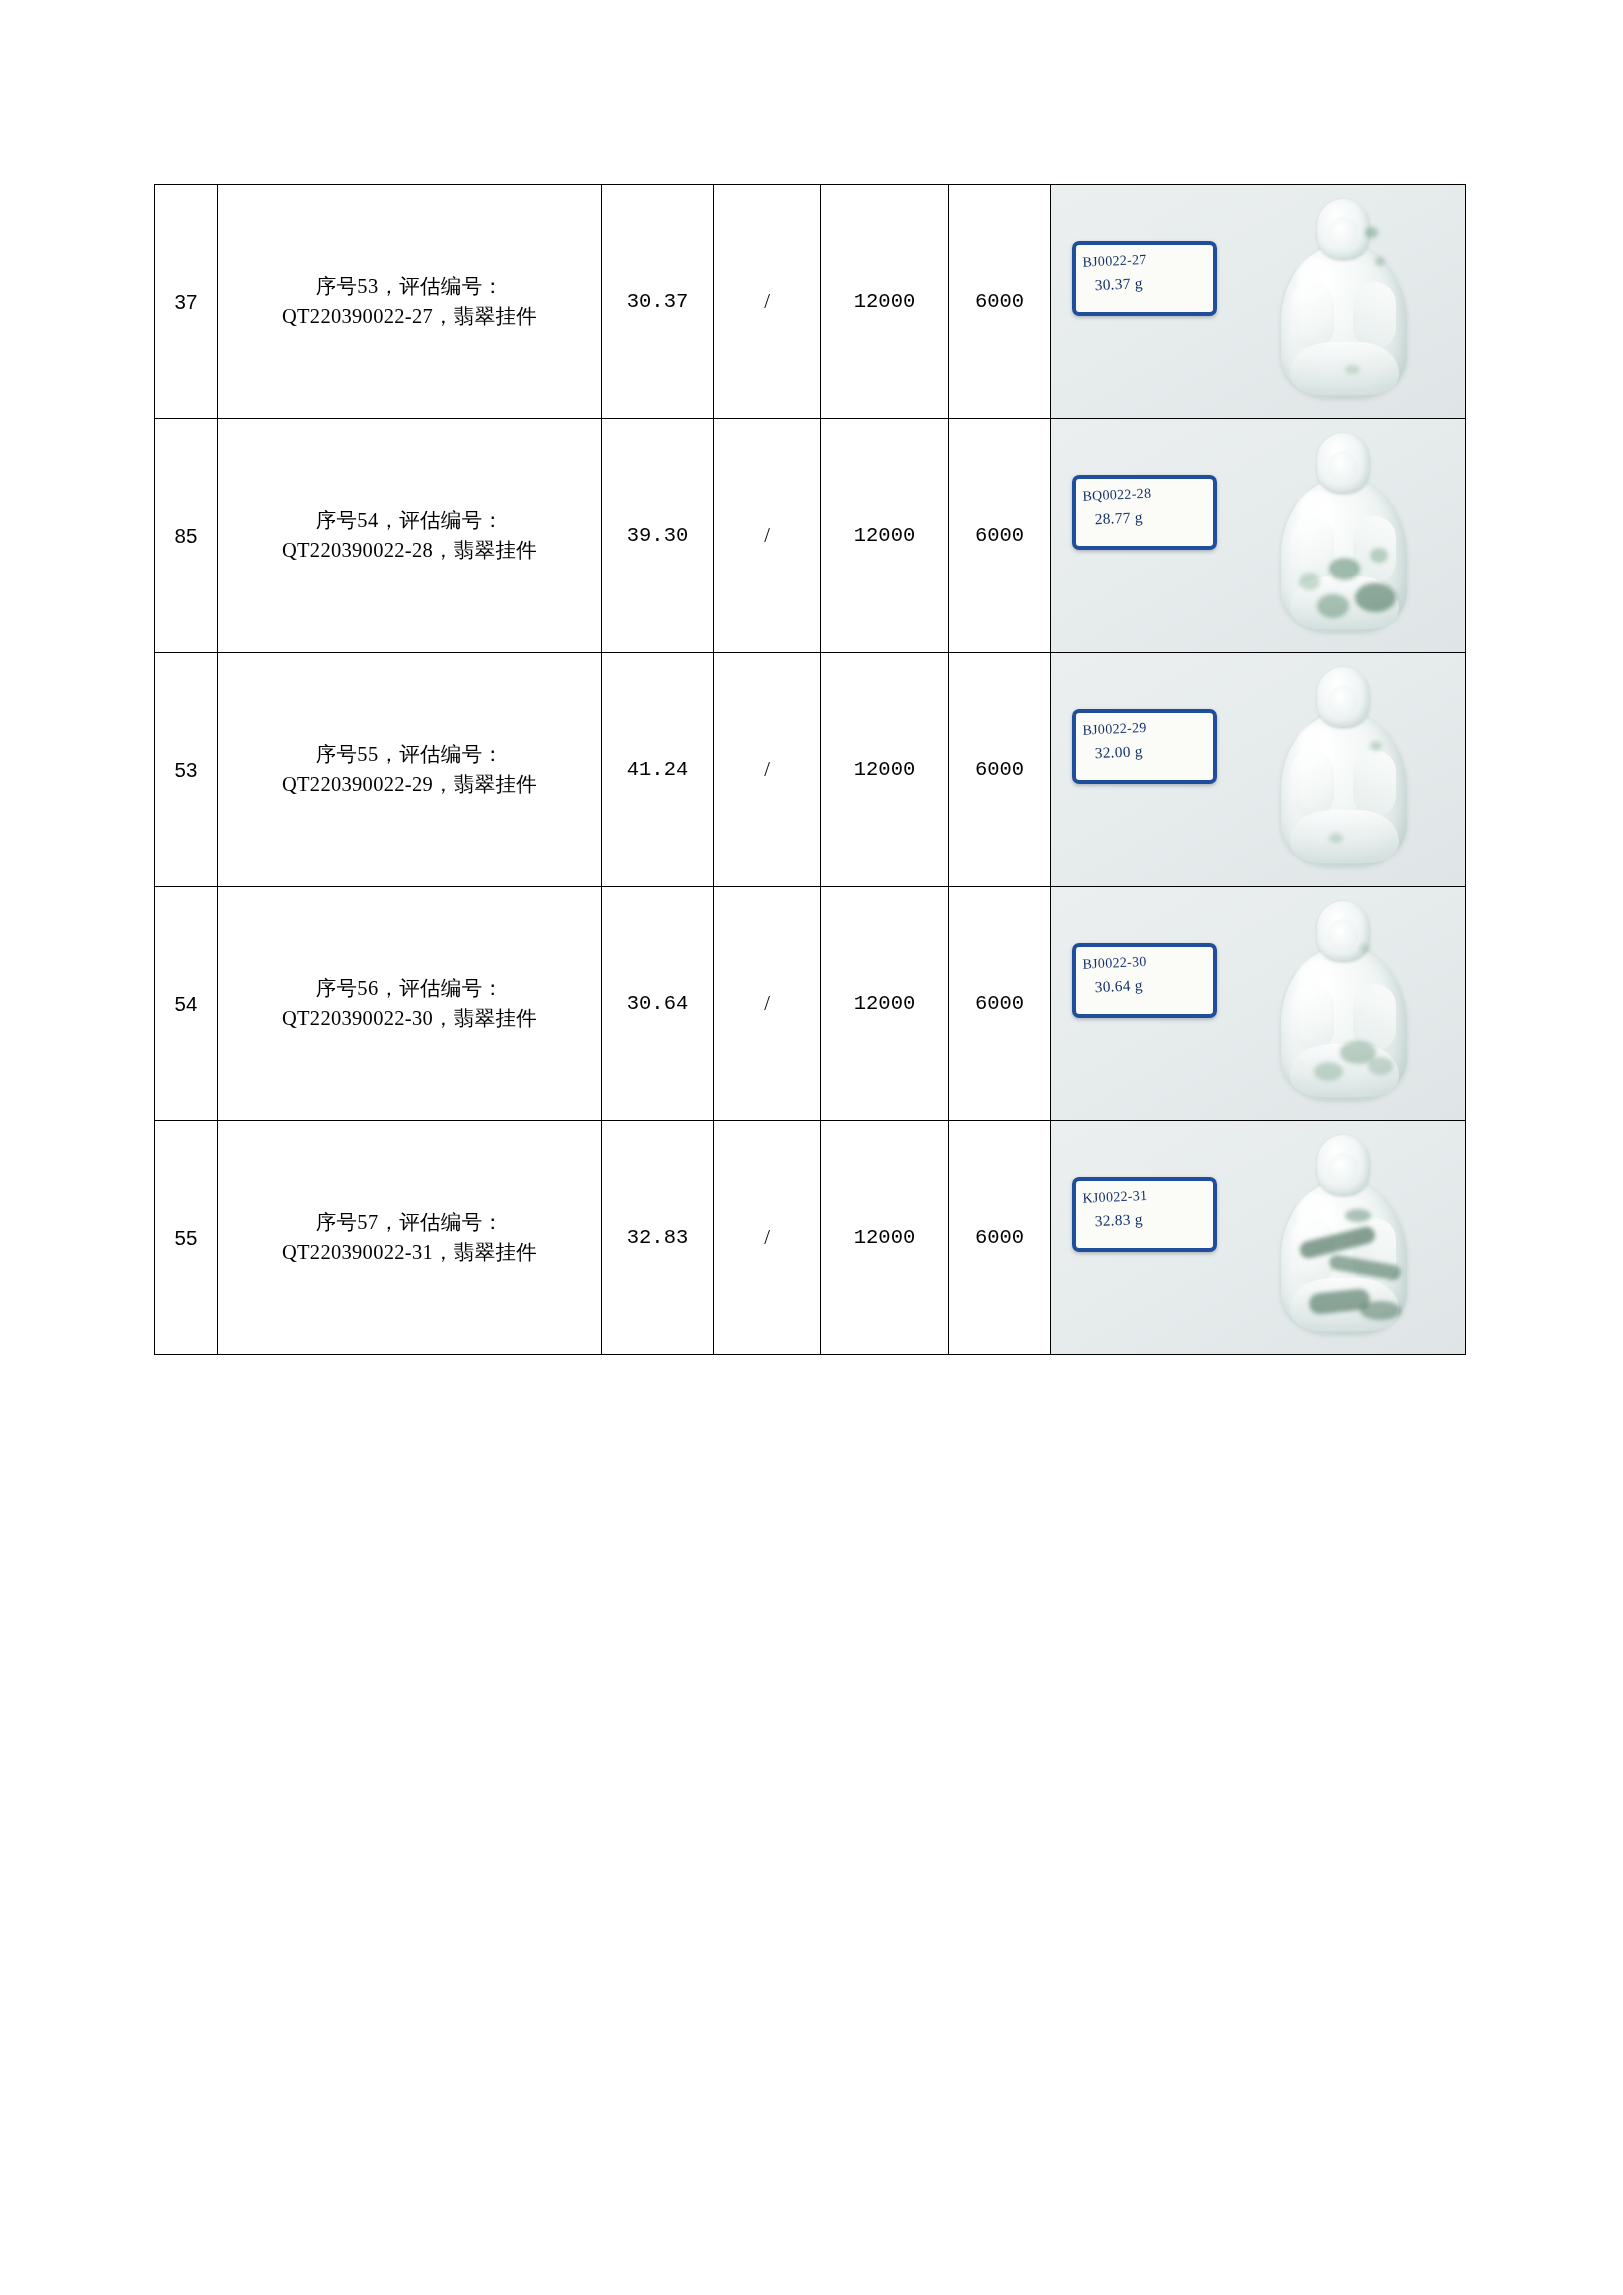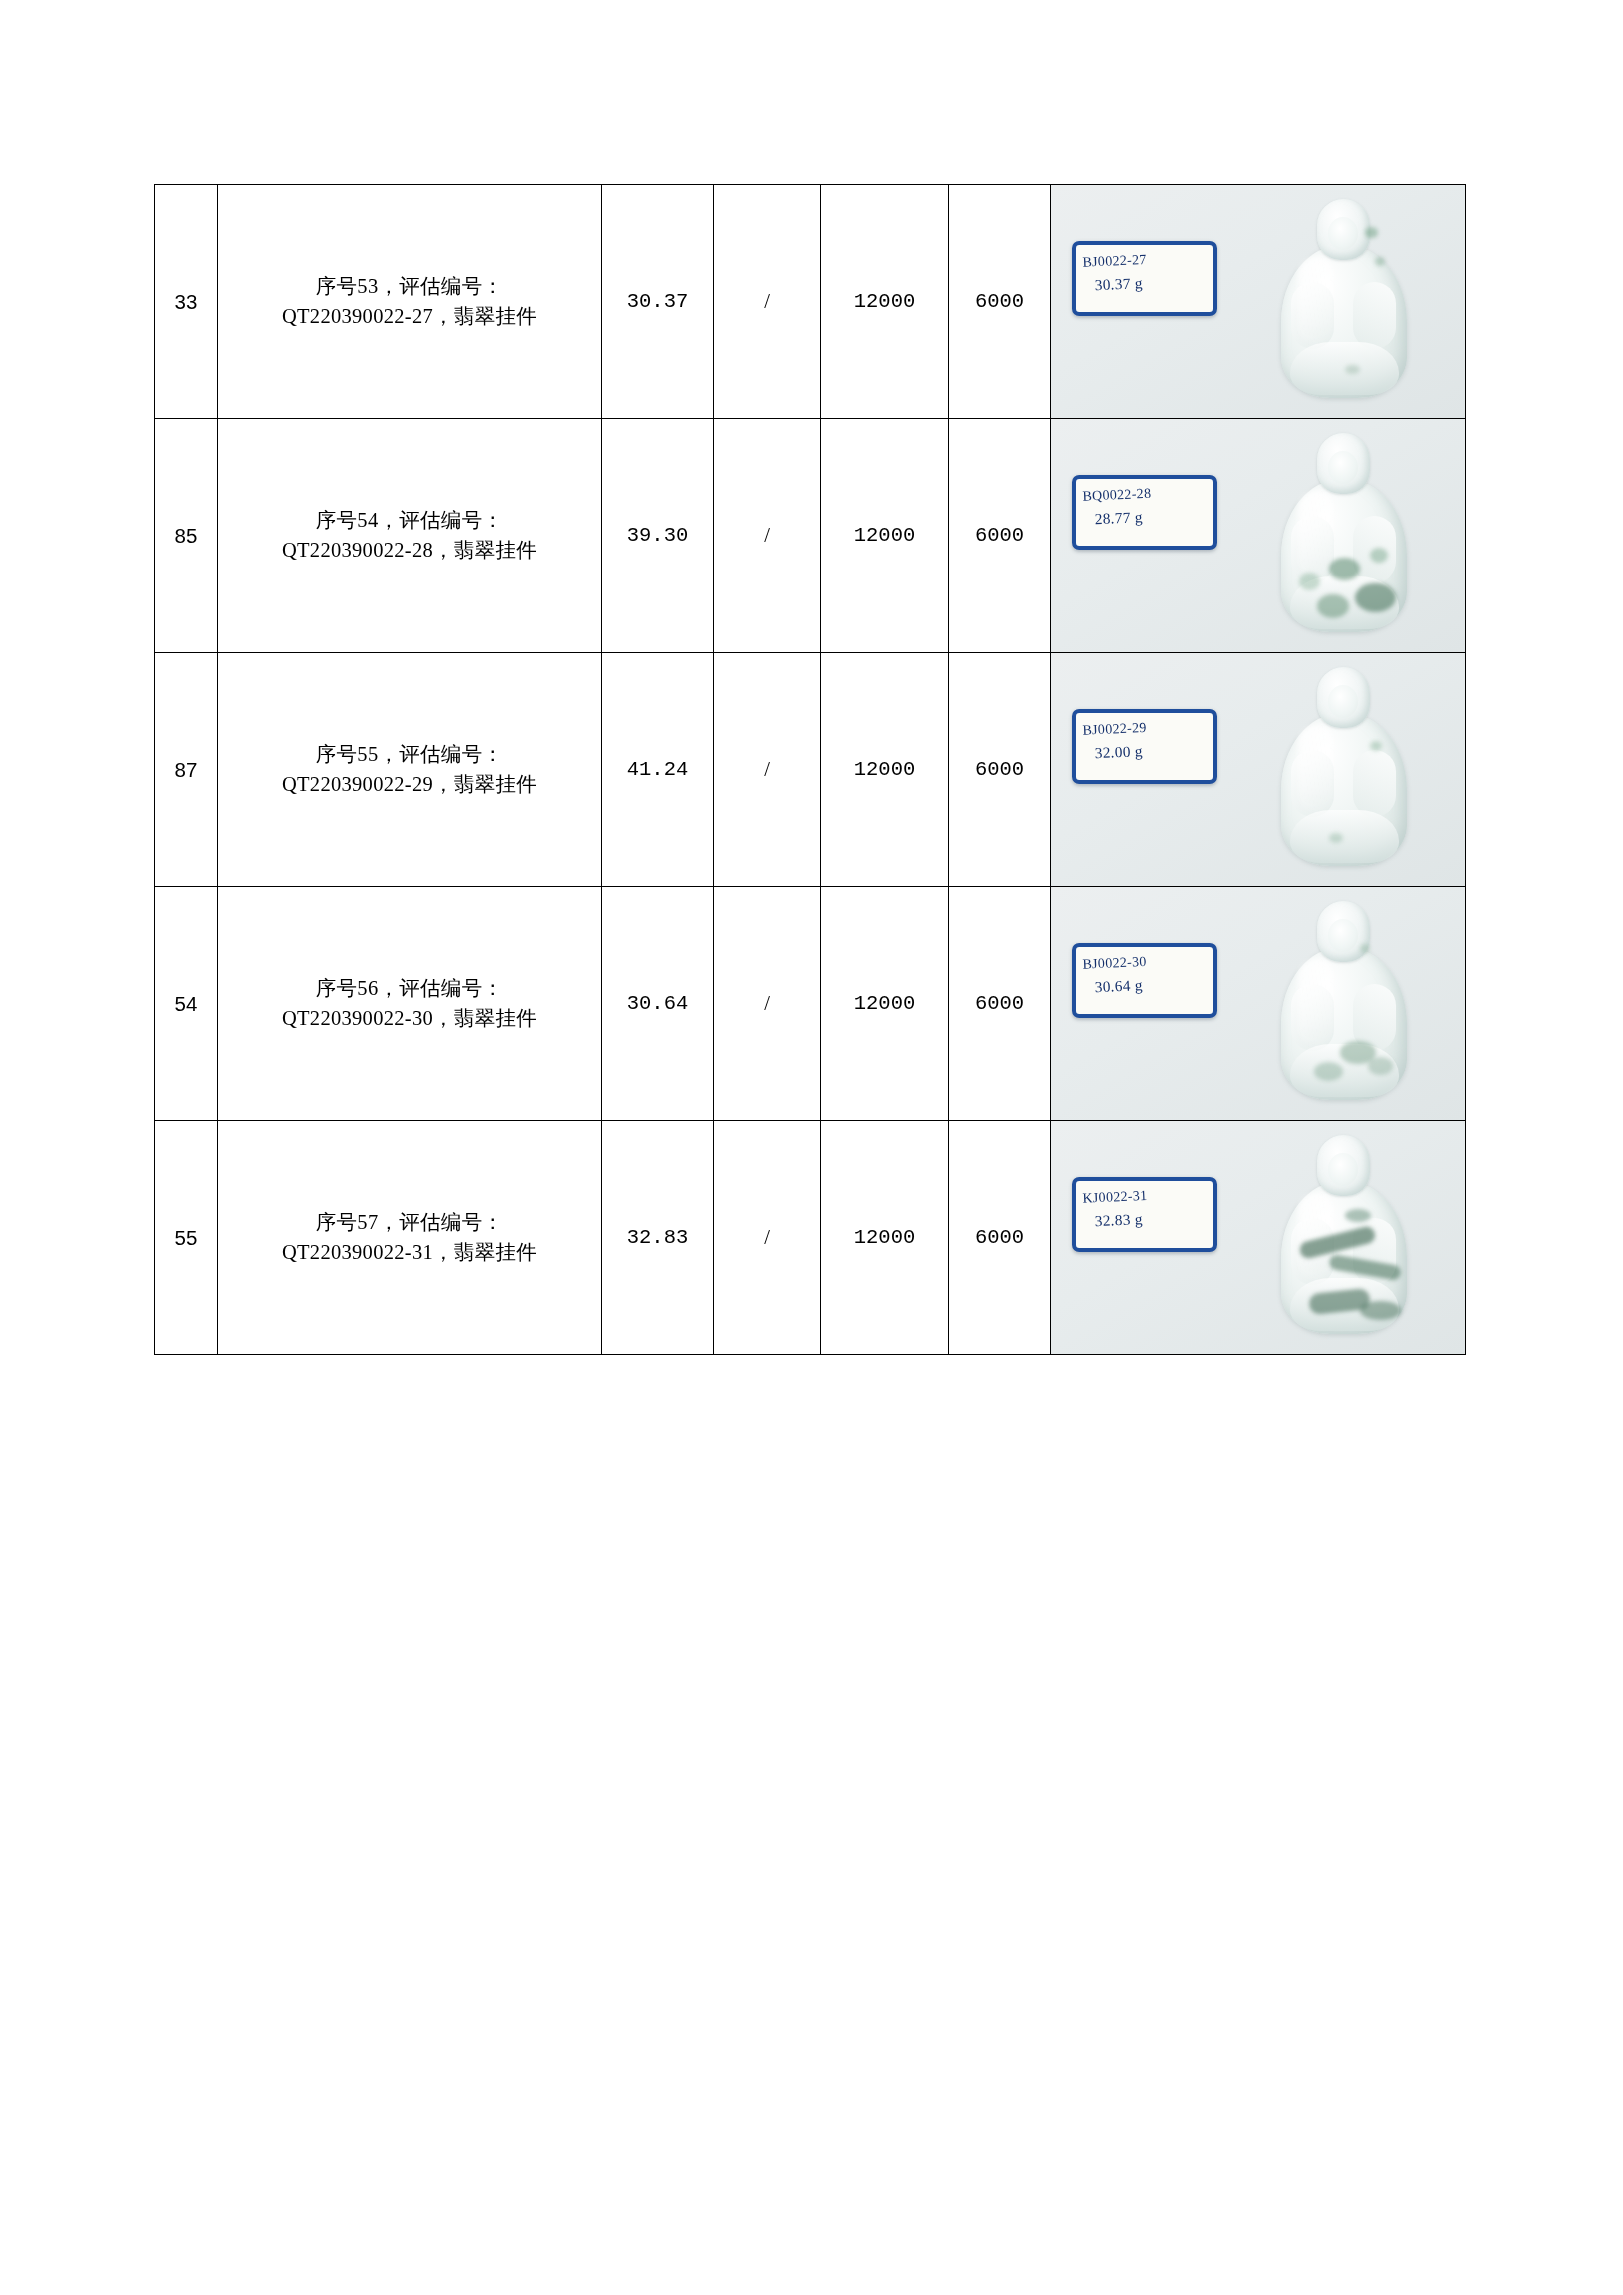--- a/index.html
+++ b/index.html
@@ -203,21 +203,21 @@
         <col class="c-desc">
         <col class="c-weight">
         <col class="c-slash">
         <col class="c-price1">
         <col class="c-price2">
         <col class="c-photo">
       </colgroup>
       <tbody>
 
         <tr>
-          <td class="idx">33</td>
+          <td class="idx">37</td>
           <td class="desc">
             <span class="line1">序号53，评估编号：</span>
             <span class="line2">QT220390022-27，翡翠挂件</span>
           </td>
           <td class="num">30.37</td>
           <td class="slash">/</td>
           <td class="num">12000</td>
           <td class="num">6000</td>
           <td class="photo">
             <div class="photo-inner">
@@ -277,21 +277,21 @@
                 <div class="tag-text">
                   <span class="t1">BQ0022-28</span>
                   <span class="t2">28.77 g</span>
                 </div>
               </div>
             </div>
           </td>
         </tr>
 
         <tr>
-          <td class="idx">87</td>
+          <td class="idx">53</td>
           <td class="desc">
             <span class="line1">序号55，评估编号：</span>
             <span class="line2">QT220390022-29，翡翠挂件</span>
           </td>
           <td class="num">41.24</td>
           <td class="slash">/</td>
           <td class="num">12000</td>
           <td class="num">6000</td>
           <td class="photo">
             <div class="photo-inner">

